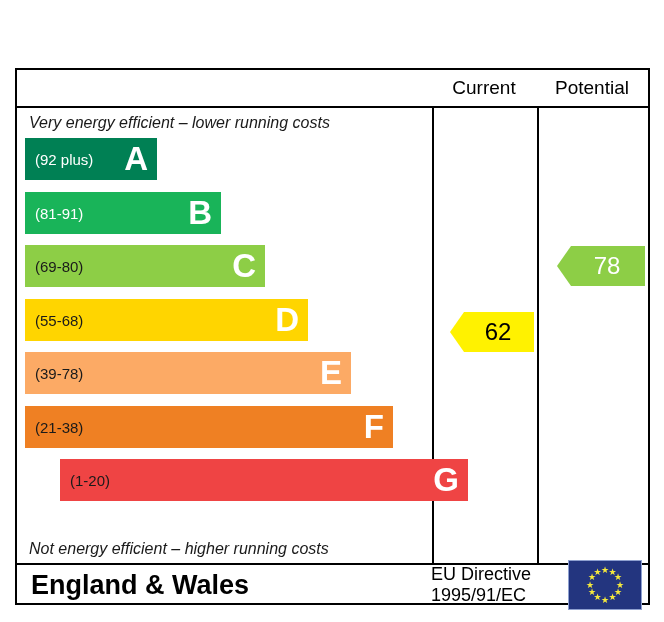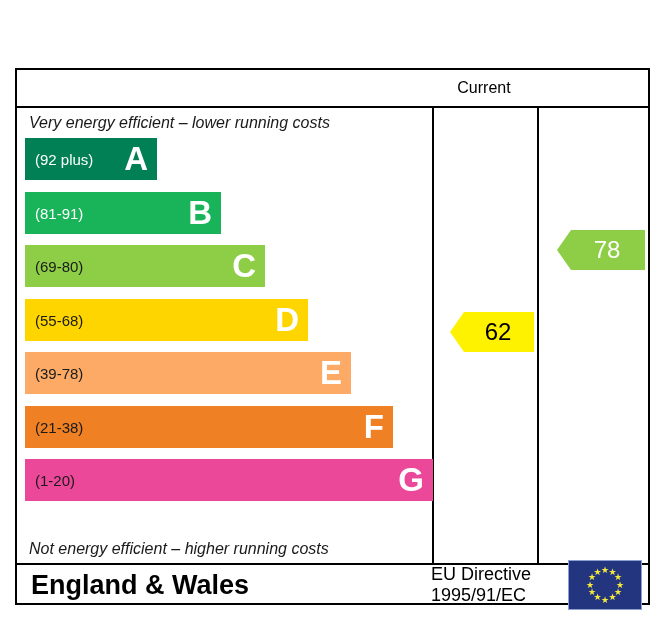--- a/index.html
+++ b/index.html
@@ -64,21 +64,21 @@
     height: 38px;
     border-bottom: 2px solid #000;
     box-sizing: border-box;
   }
   .col-head {
     position: absolute;
     top: 0;
     height: 44px;
     line-height: 36px;
     text-align: center;
-    font-size: 16px;
+    font-size: 19px;
     color: #000;
   }
   .col-head.current   { left: 415px; width: 104px; }
   .col-head.potential { left: 520px; width: 110px; }
 
   
   .vline {
     position: absolute;
     top: 38px;
     width: 2px;
@@ -212,20 +212,21 @@
 </head>
 <body>
 
 <div class="epc">
 
 
   <div class="table-frame">
 
     <div class="col-head-row">
       <div class="col-head current">Current</div>
+      <div class="col-head potential">Potential</div>
     </div>
 
     <div class="vline v1"></div>
     <div class="vline v2"></div>
 
     <div class="chart-body">
       <div class="note top">Very energy efficient – lower running costs</div>
       <div class="note bottom">Not energy efficient – higher running costs</div>
       <div id="bands-host">
           <div class="band light-text" style="top: 30px; width: 132px; background: rgb(0, 128, 84);">
@@ -245,30 +246,30 @@
             <span class="letter">D</span>
           </div>
           <div class="band dark-text" style="top: 244px; width: 326px; background: rgb(252, 170, 101);">
             <span class="range">(39-78)</span>
             <span class="letter">E</span>
           </div>
           <div class="band dark-text" style="top: 297.5px; width: 368px; background: rgb(239, 128, 35);">
             <span class="range">(21-38)</span>
             <span class="letter">F</span>
           </div>
-          <div class="band dark-text" style="top: 351px; width: 408px; background: #ec4899;">
+          <div class="band dark-text" style="top: 351px; width: 408px; background: #ef4444; margin-left: 35px;">
             <span class="range">(1-20)</span>
             <span class="letter">G</span>
           </div>
         </div>
     </div>
 
     <div id="markers-host">
         <div class="marker current" style="top: 242px; background: rgb(255, 242, 0); color: rgb(0, 0, 0);"><span class="val">62</span></div>
-        <div class="marker potential" style="top: 160px; background: rgb(141, 206, 70); color: rgb(255, 255, 255);"><span class="val">78</span></div>
+        <div class="marker potential" style="top: 176px; background: rgb(141, 206, 70); color: rgb(255, 255, 255);"><span class="val">78</span></div>
       </div>
 
     <div class="footer">
       <span class="region">England &amp; Wales</span>
       <span class="directive">
         <span>EU Directive</span><br>
         <span>1995/91/EC</span>
       </span>
       <span class="eu-flag" id="eu-flag">
           <span class="star" style="left: 31.5px; top: 4.5px;">★</span>

